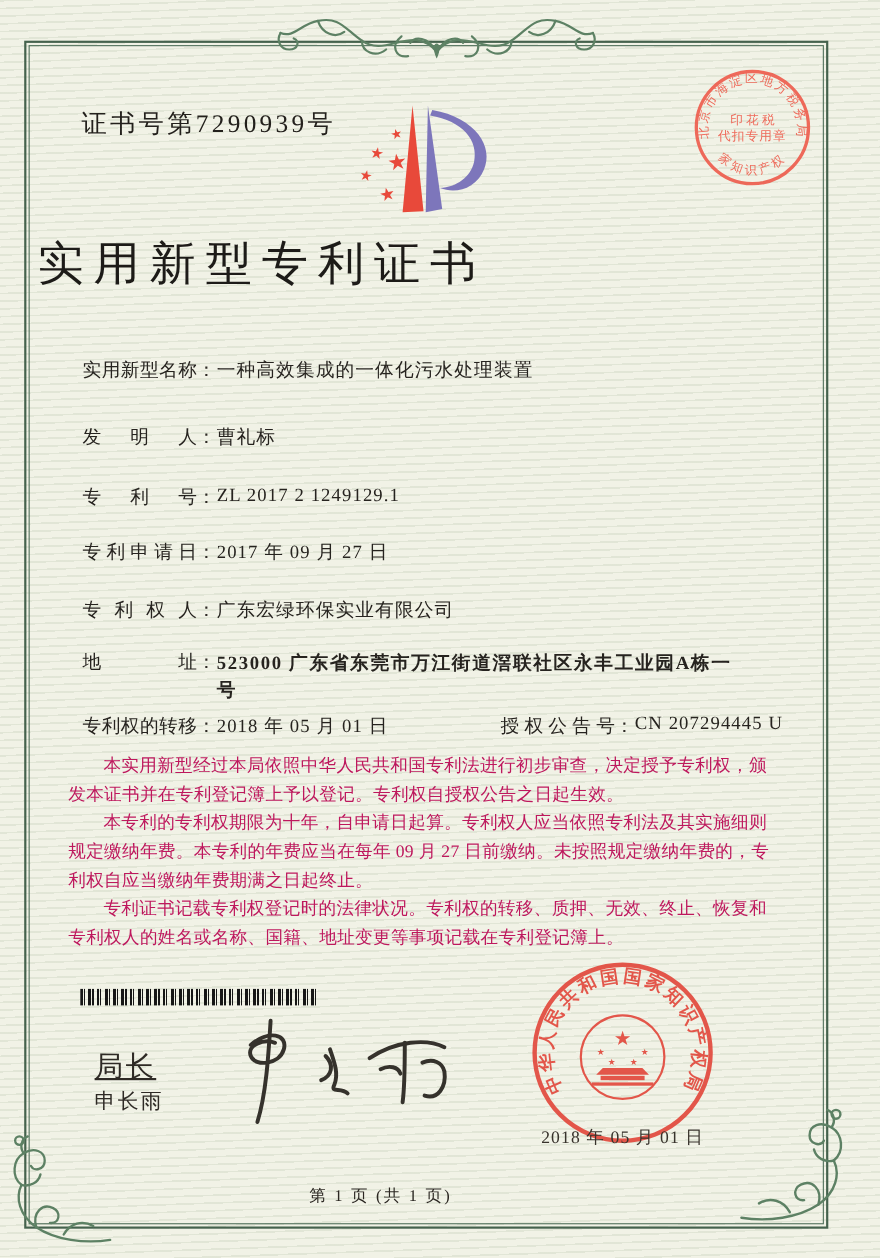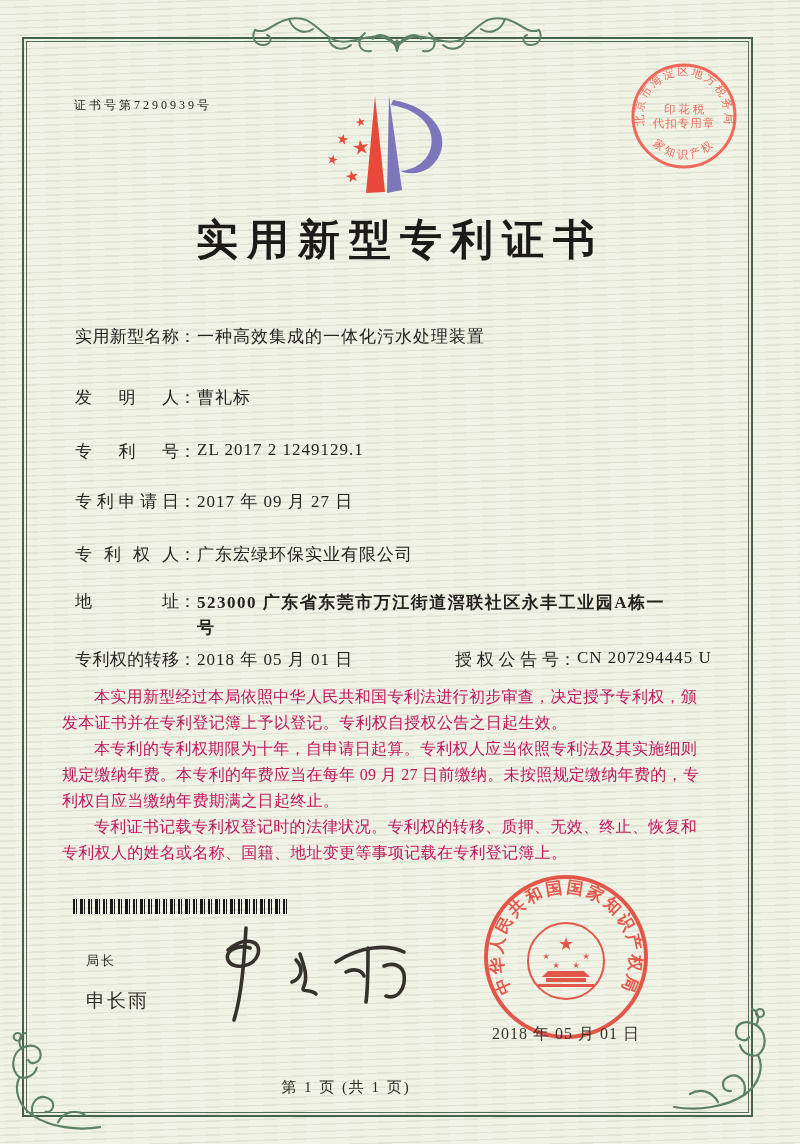--- a/index.html
+++ b/index.html
@@ -11,41 +11,41 @@
   }
   .texture{
     position:absolute;inset:0;pointer-events:none;
     background:repeating-linear-gradient(178deg,
       rgba(128,152,116,0.14) 0 1.5px, rgba(0,0,0,0) 1.5px 7px);
   }
   .border1{position:absolute;left:22px;top:37px;width:727px;height:1076px;
     border:2px solid #45624d;}
   .border2{position:absolute;inset:2px;border:1px solid #50705a;}
   .abs{position:absolute;}
-  .cert-no{left:74px;top:97px;font-size:12px;letter-spacing:3px;color:#23201c;}
-  .title{left:0;right:0;top:212px;text-align:center;font-size:42px;
-    letter-spacing:9px;font-weight:700;color:#1d1b18;}
+  .cert-no{left:74px;top:97px;font-size:23px;letter-spacing:3px;color:#23201c;}
+  .title{left:0;right:0;top:212px;font-size:42px;
+    letter-spacing:9px;font-weight:400;color:#1d1b18;padding-left:34px;}
   .field-row{left:75px;font-size:17px;white-space:nowrap;}
   .f-label{display:inline-block;width:104px;text-align:justify;text-align-last:justify;
     vertical-align:top;color:#26231f;}
   .f-colon{display:inline-block;width:18px;vertical-align:top;}
   .f-value{letter-spacing:1px;color:#26231f;}
   .addr-val{display:inline-block;width:475px;letter-spacing:1.5px;white-space:normal;
     line-height:25px;vertical-align:top;font-weight:bold;}
   .grant-right{position:absolute;left:380px;top:0;white-space:nowrap;}
   .paras{left:62px;top:684px;width:648px;font-size:16px;line-height:26px;
     color:#be185d;}
   .paras p{margin:0;text-indent:32px;letter-spacing:0.3px;}
   .barcode{left:73px;top:899px;width:215px;height:15px;
     background:repeating-linear-gradient(90deg,
       #161616 0 2px, rgba(0,0,0,0) 2px 3px,
       #161616 3px 4px, rgba(0,0,0,0) 4px 7px,
       #161616 7px 10px, rgba(0,0,0,0) 10px 11px,
       #161616 11px 12px, rgba(0,0,0,0) 12px 15px);}
-  .signer-title{left:86px;top:952px;font-size:13px;letter-spacing:2px;}
+  .signer-title{left:86px;top:952px;font-size:26px;letter-spacing:2px;text-decoration:underline;}
   .signer-name{left:86px;top:988px;font-size:19px;letter-spacing:2px;text-align:right;}
   .seal-date{left:492px;top:1024px;font-size:16px;letter-spacing:1px;
     color:#38332c;z-index:6;}
   .footer{left:22px;top:1078px;width:648px;text-align:center;font-size:15px;
     letter-spacing:2px;color:#2b2722;}
   svg{display:block;}
   .seal-main{left:480px;top:871px;z-index:5;opacity:0.9;}
   .stamp-tax{left:628px;top:60px;opacity:0.88;}
   .logo{left:323px;top:86px;}
   .flourish-top{left:50%;top:5px;transform:translateX(-51%);}

